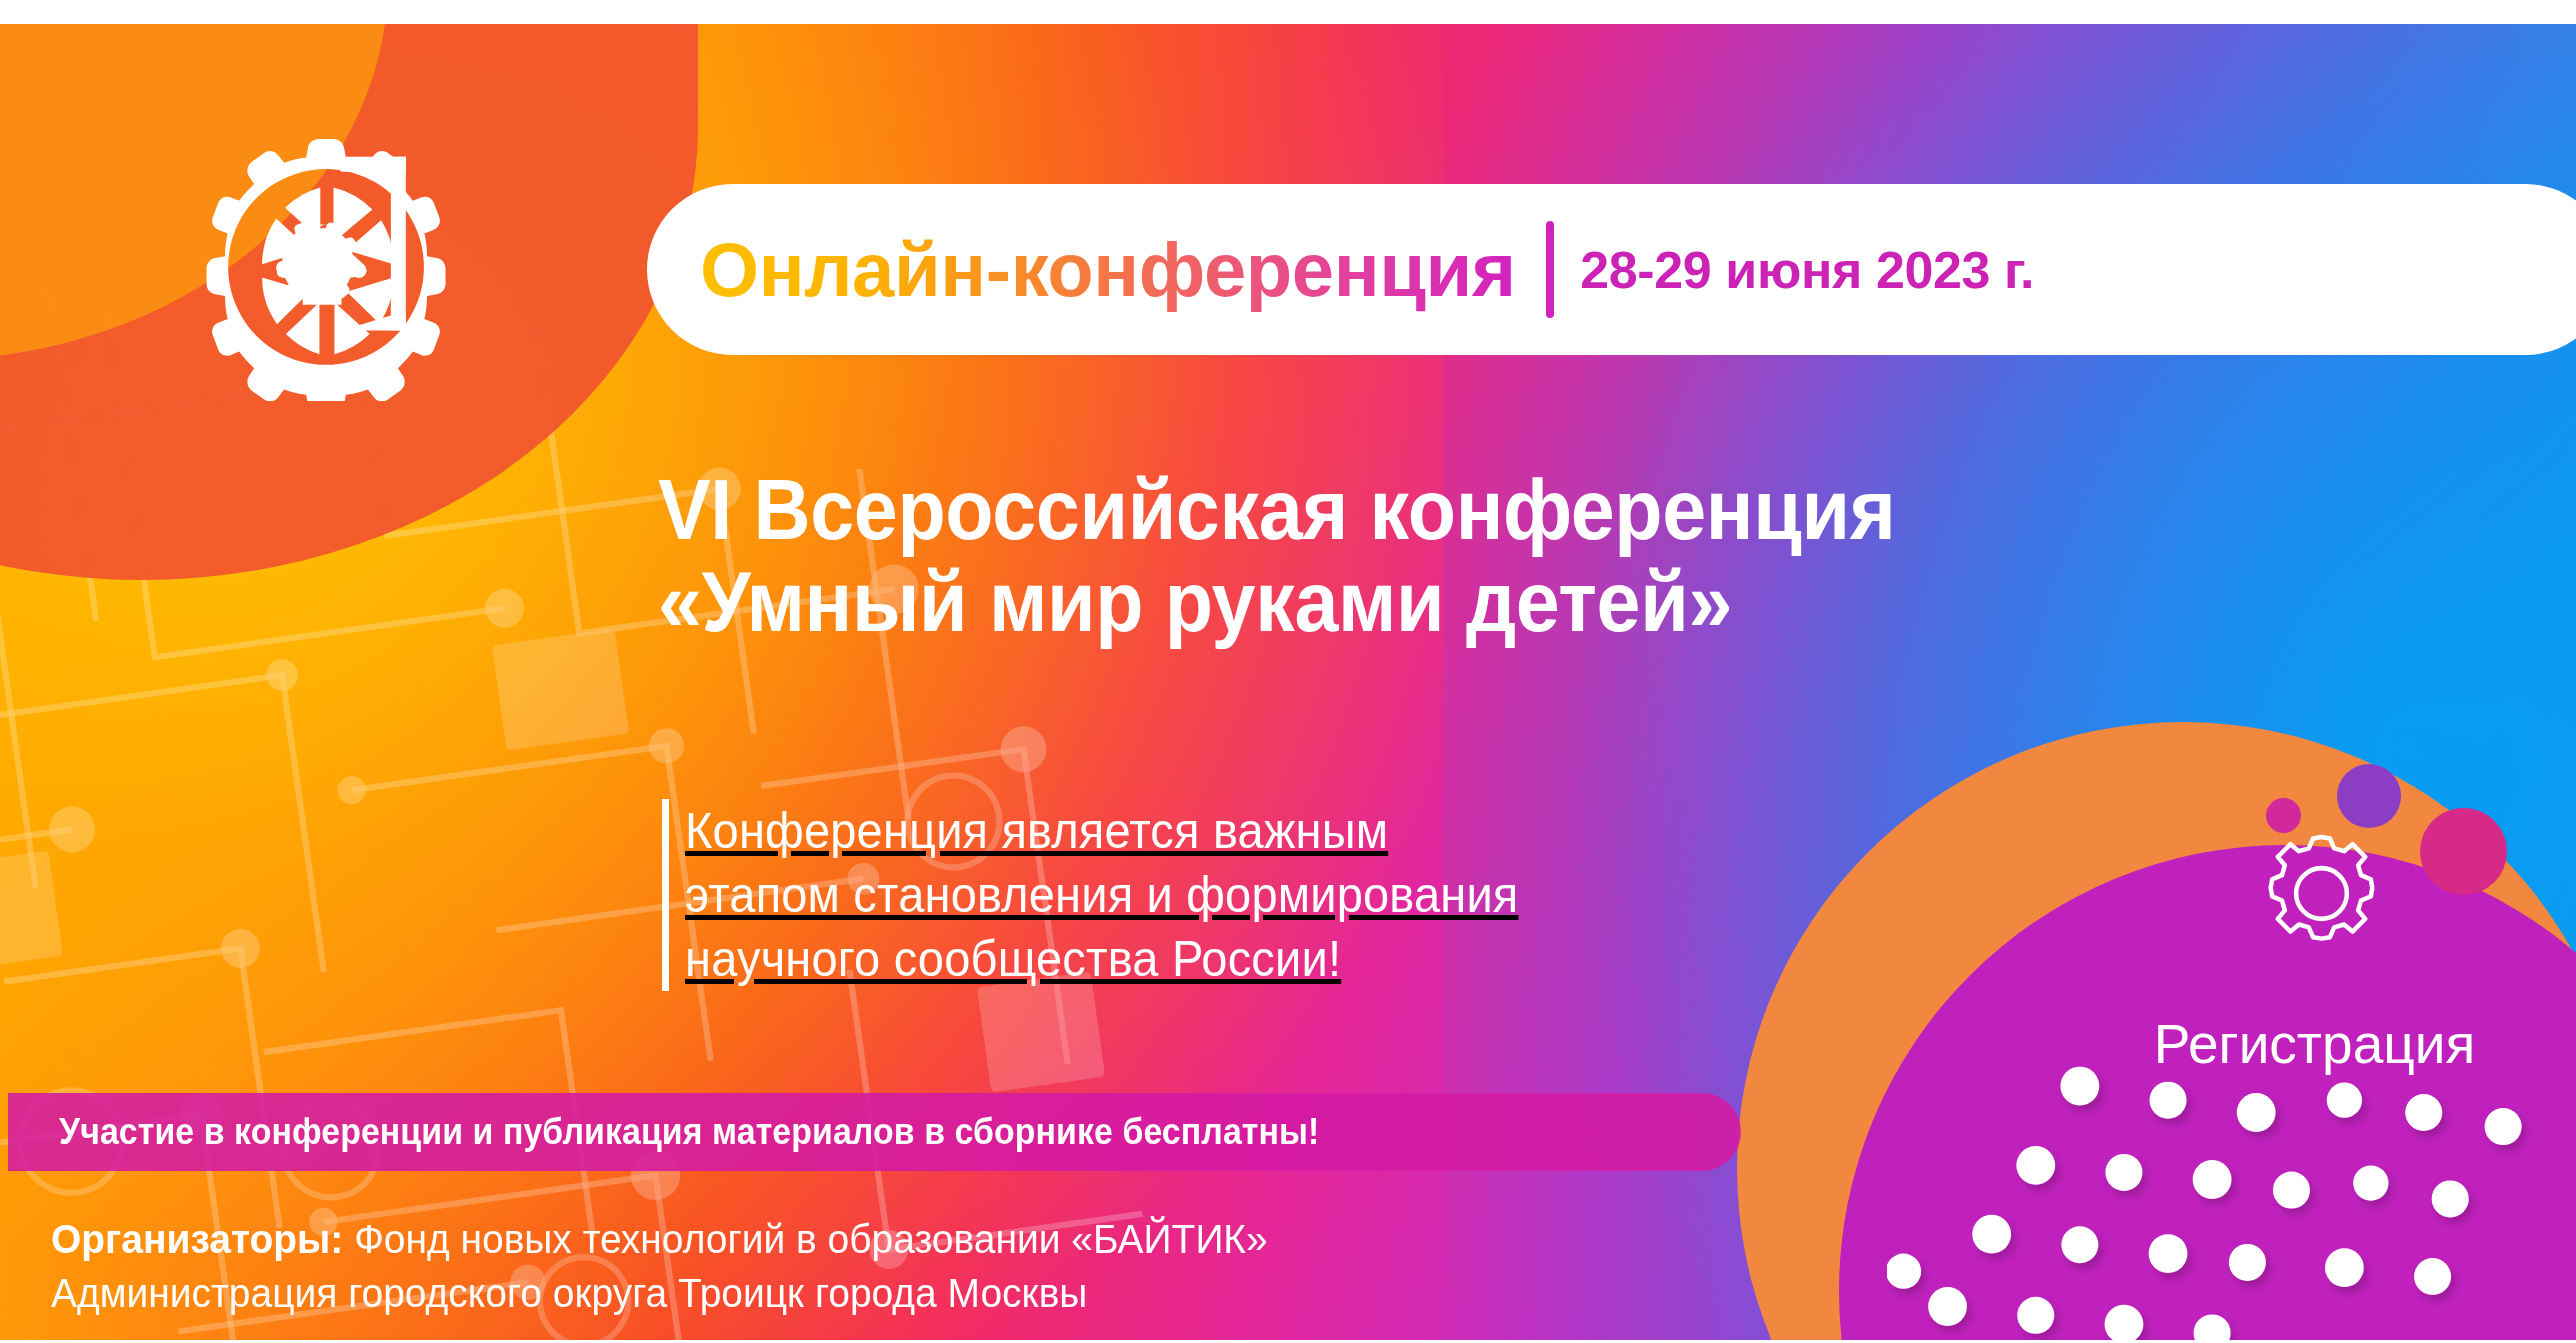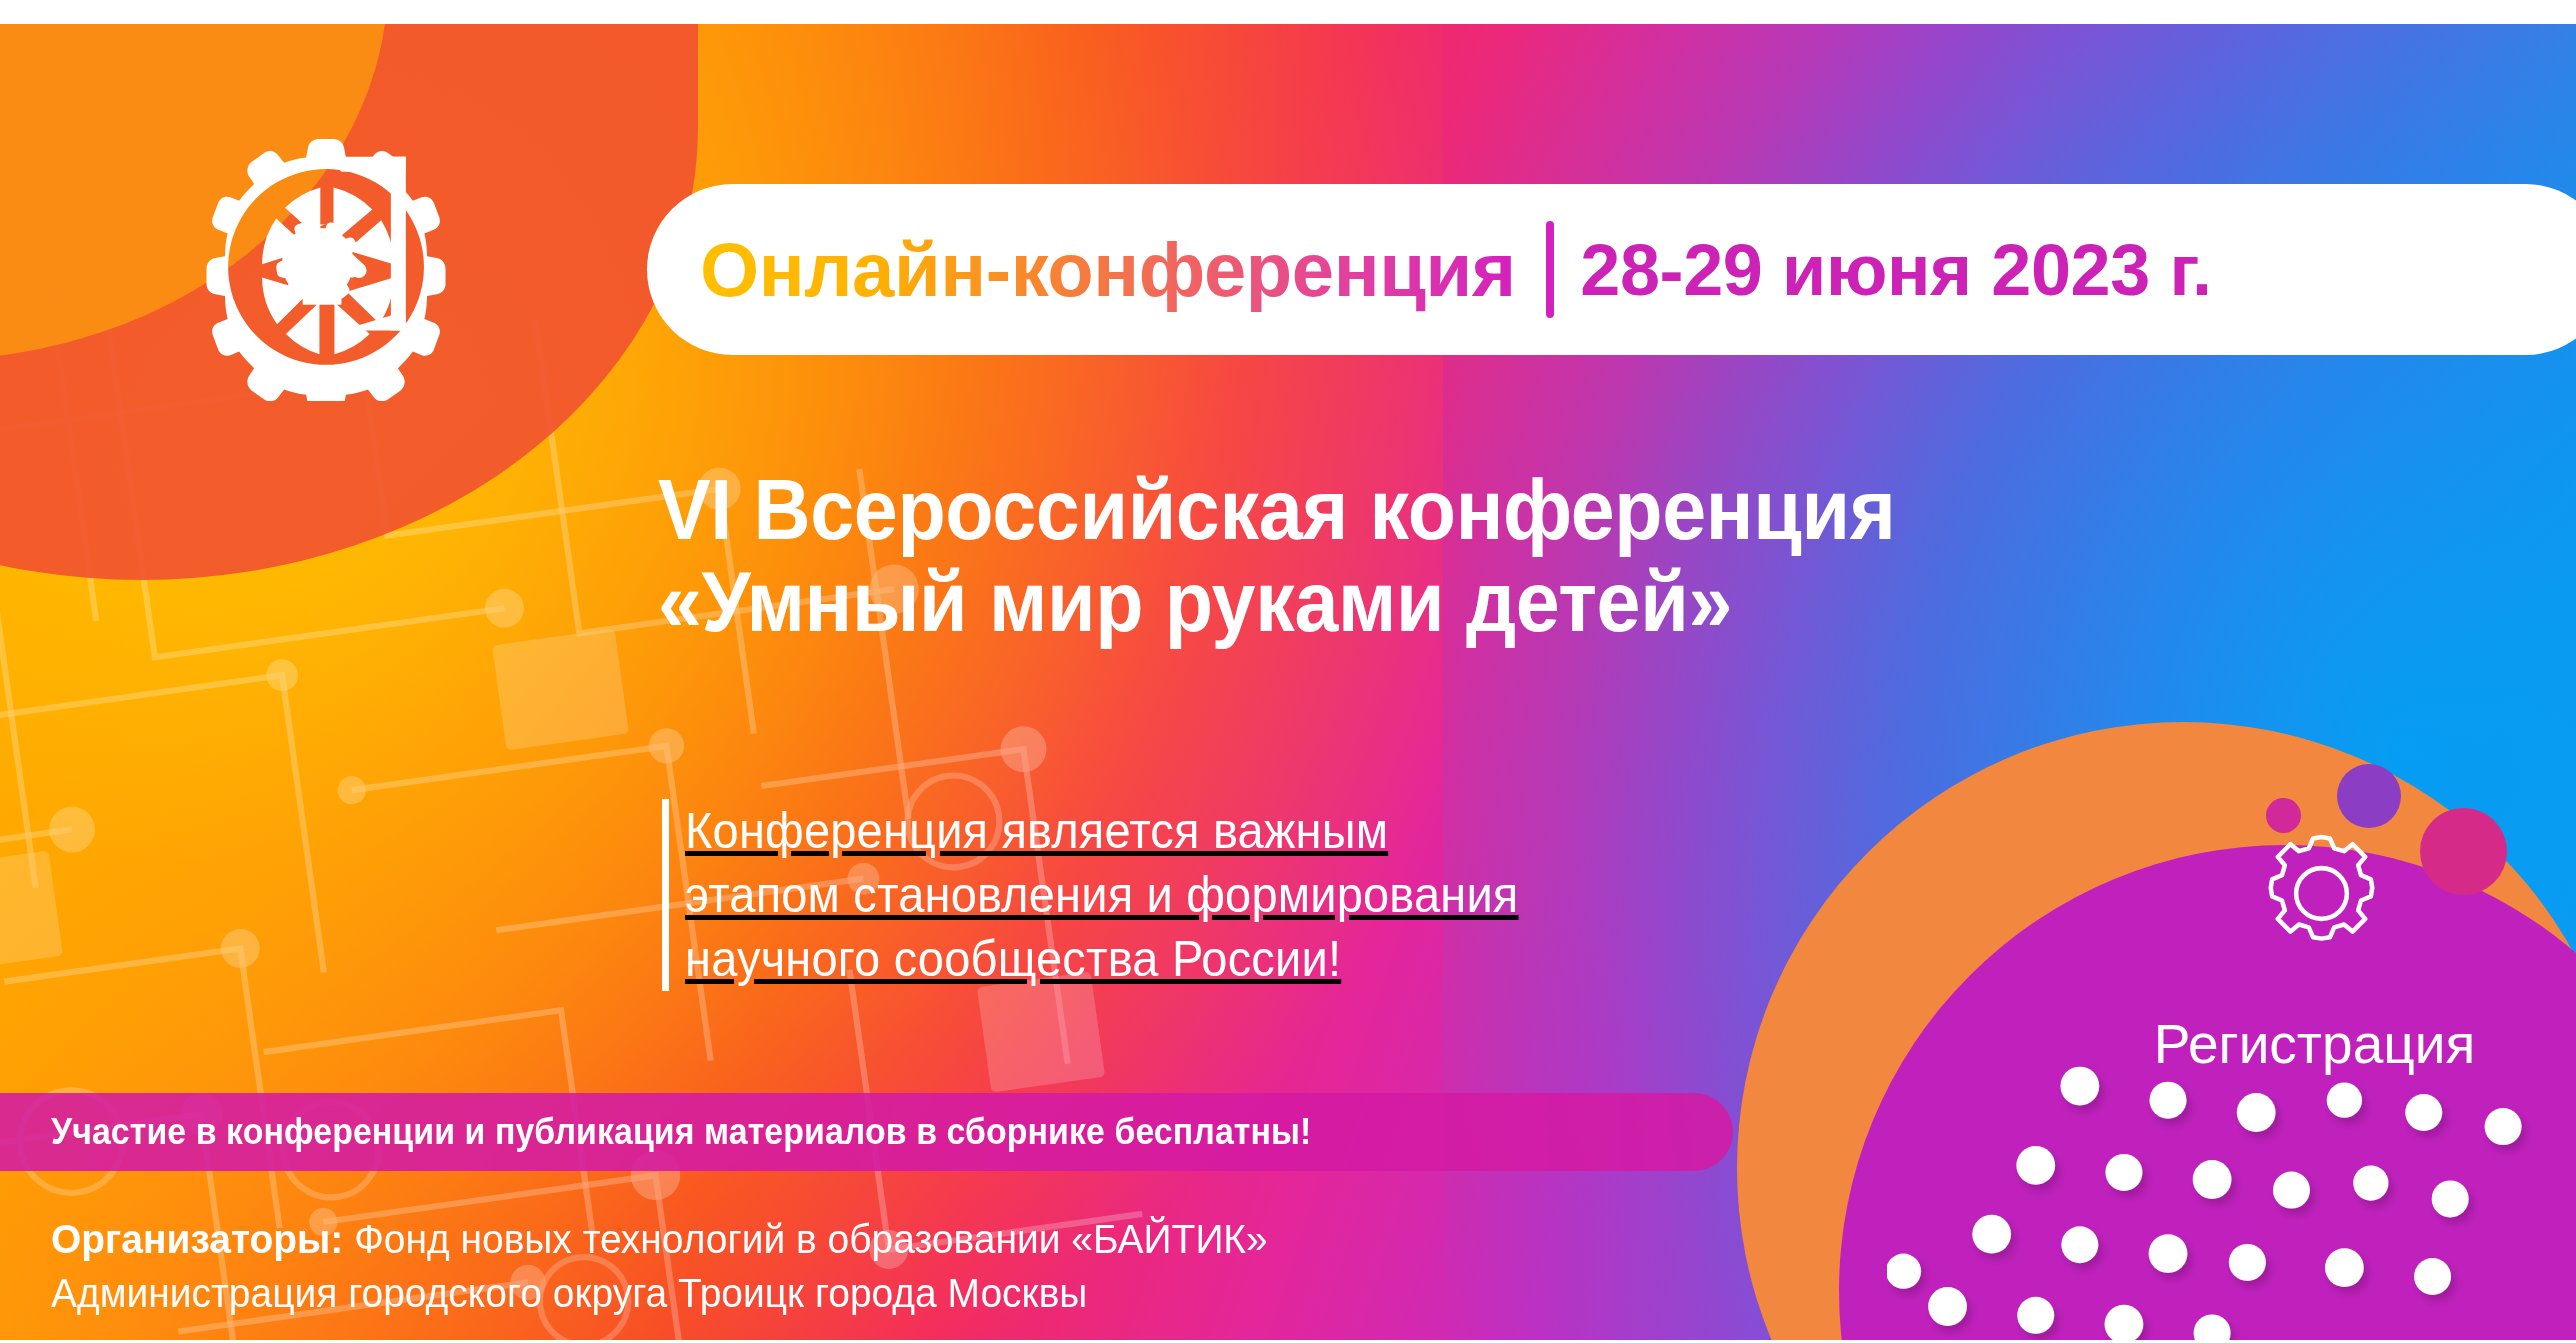--- a/index.html
+++ b/index.html
@@ -167,21 +167,21 @@
   }
   .pill-divider {
     width: 8px;
     height: 97px;
     background: #d321bf;
     border-radius: 4.4px;
     margin: 0 26.5px 0 30px;
     flex: none;
   }
   .pill-date {
-    font-size: 72px;
+    font-size: 52px;
     font-weight: 700;
     color: #cc22b5;
     white-space: nowrap;
     letter-spacing: -0.4px;
   }
 
   
   .headline {
     position: absolute;
     left: 658px;
@@ -219,21 +219,21 @@
     line-height: 1.28;
     letter-spacing: 0.2px;
     transform: scaleX(0.94);
     transform-origin: left top;
   }
   .desc-line { display: block; white-space: nowrap; }
 
   
   .free-strip {
     position: absolute;
-    left: 0;
+    left: 8px;
     top: 1069px;
     width: 1733px;
     height: 78px;
     background: rgba(212,26,164,0.88);
     border-radius: 0 39px 39px 0;
     display: flex;
     align-items: center;
     text-align: center;
   }
   .free-text {

